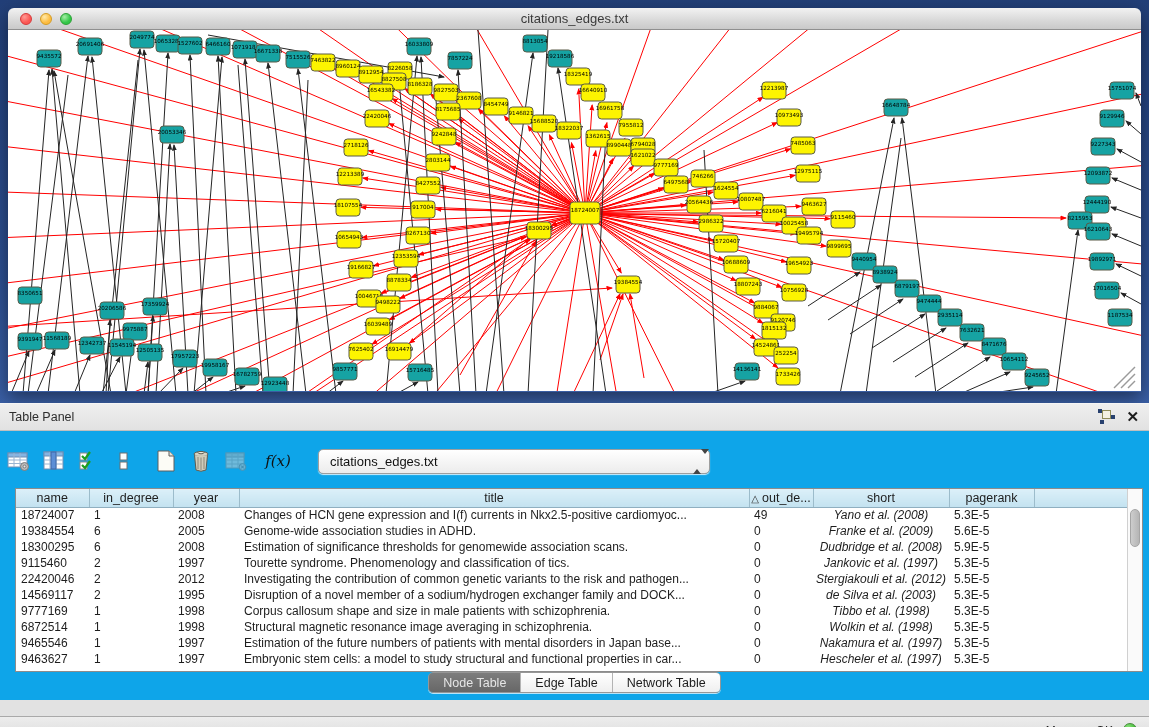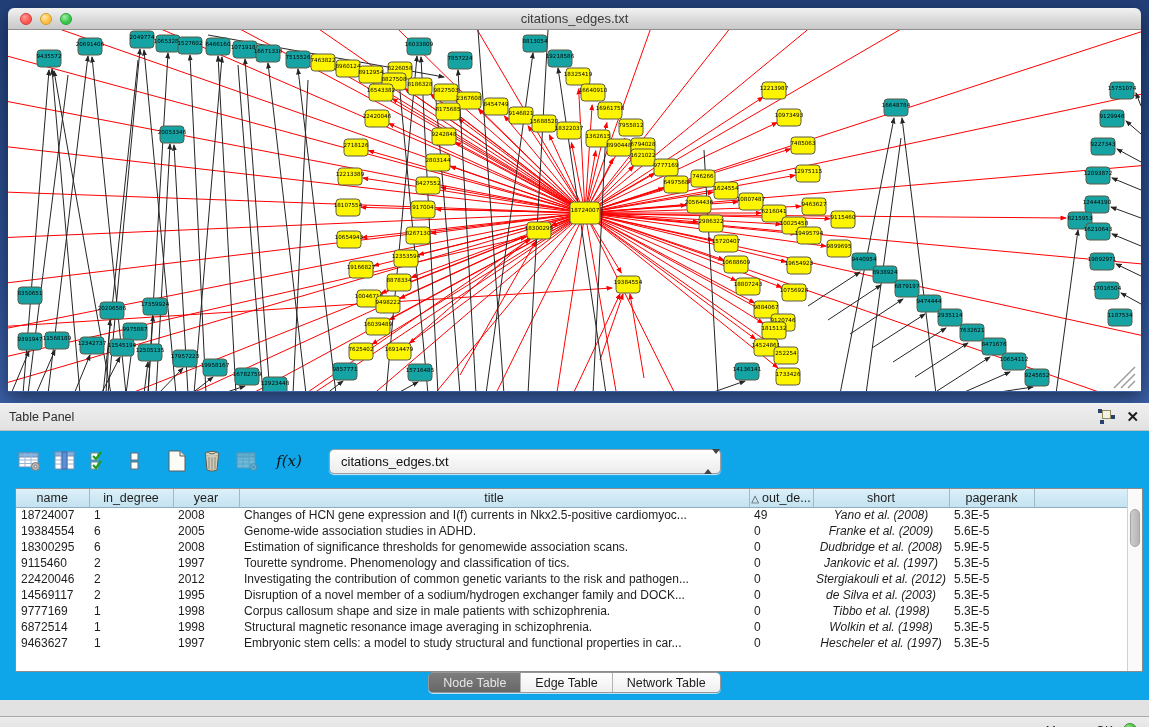--- a/index.html
+++ b/index.html
@@ -30,21 +30,21 @@
   .panel-titlebar { height:28px; background:linear-gradient(#efefef,#e2e2e2);
     border-top:1px solid #f5f5f5; border-bottom:1px solid #bfbfbf; position:relative; }
   .panel-titlebar .ptitle { position:absolute; left:9px; top:6px; font-size:12.5px; color:#2e2e2e; }
   .pt-icons { position:absolute; right:10px; top:5px; display:flex; gap:12px; align-items:center; }
   .float-ic { width:16px; height:16px; position:relative; }
   .float-ic .sq1 { position:absolute; left:4px; top:1px; width:9px; height:9px; border:1px solid #8f8c5a; background:#f4f2e4;}
   .float-ic .sq2a,.float-ic .sq2b,.float-ic .sq2c { position:absolute; width:4px; height:4px; background:#27406e;}
   .float-ic .sq2a{left:0;top:0;} .float-ic .sq2b{left:13px;top:6px;} .float-ic .sq2c{left:2px;top:11px;}
   .close-ic { font-size:15px; font-weight:bold; color:#1c1c1c; line-height:16px; }
 
-  .toolbar { position:absolute; left:15px; top:38px; height:40px; display:flex; align-items:center; }
+  .toolbar { position:absolute; left:4px; top:38px; height:40px; display:flex; align-items:center; }
   .tbtn { width:30px; height:30px; display:flex; align-items:center; justify-content:center; margin-right:5px; }
   .tbtn.gap { margin-right:12px; }
   .fx { font-family:"DejaVu Serif", serif; font-style:italic; font-size:15px; color:#111; }
   .combo { position:relative; margin-left:20px; width:392px; height:25px; border:1px solid #9e9e9e;
     border-radius:5px; background:linear-gradient(#ffffff,#ececec); box-shadow:0 1px 1px rgba(255,255,255,.8);
     font-size:13px; color:#111; }
   .combo .cval { position:absolute; left:11px; top:4px; }
   .combo .arrows { position:absolute; right:6px; top:4px; width:10px; height:16px; }
   .combo .up { width:0;height:0;border-left:4px solid transparent;border-right:4px solid transparent;
     border-bottom:5px solid #444; margin-bottom:3px;}
@@ -938,20 +938,30 @@
             <td>6872514</td>
             <td>1</td>
             <td>1998</td>
             <td>Structural magnetic resonance image averaging in schizophrenia.</td>
             <td>0</td>
             <td class="c">Wolkin et al. (1998)</td>
             <td>5.3E-5</td>
             <td></td>
           </tr>
           <tr>
+            <td>9465546</td>
+            <td>1</td>
+            <td>1997</td>
+            <td>Estimation of the future numbers of patients with mental disorders in Japan base...</td>
+            <td>0</td>
+            <td class="c">Nakamura et al. (1997)</td>
+            <td>5.3E-5</td>
+            <td></td>
+          </tr>
+          <tr>
             <td>9463627</td>
             <td>1</td>
             <td>1997</td>
             <td>Embryonic stem cells: a model to study structural and functional properties in car...</td>
             <td>0</td>
             <td class="c">Hescheler et al. (1997)</td>
             <td>5.3E-5</td>
             <td></td>
           </tr>
         </tbody>

